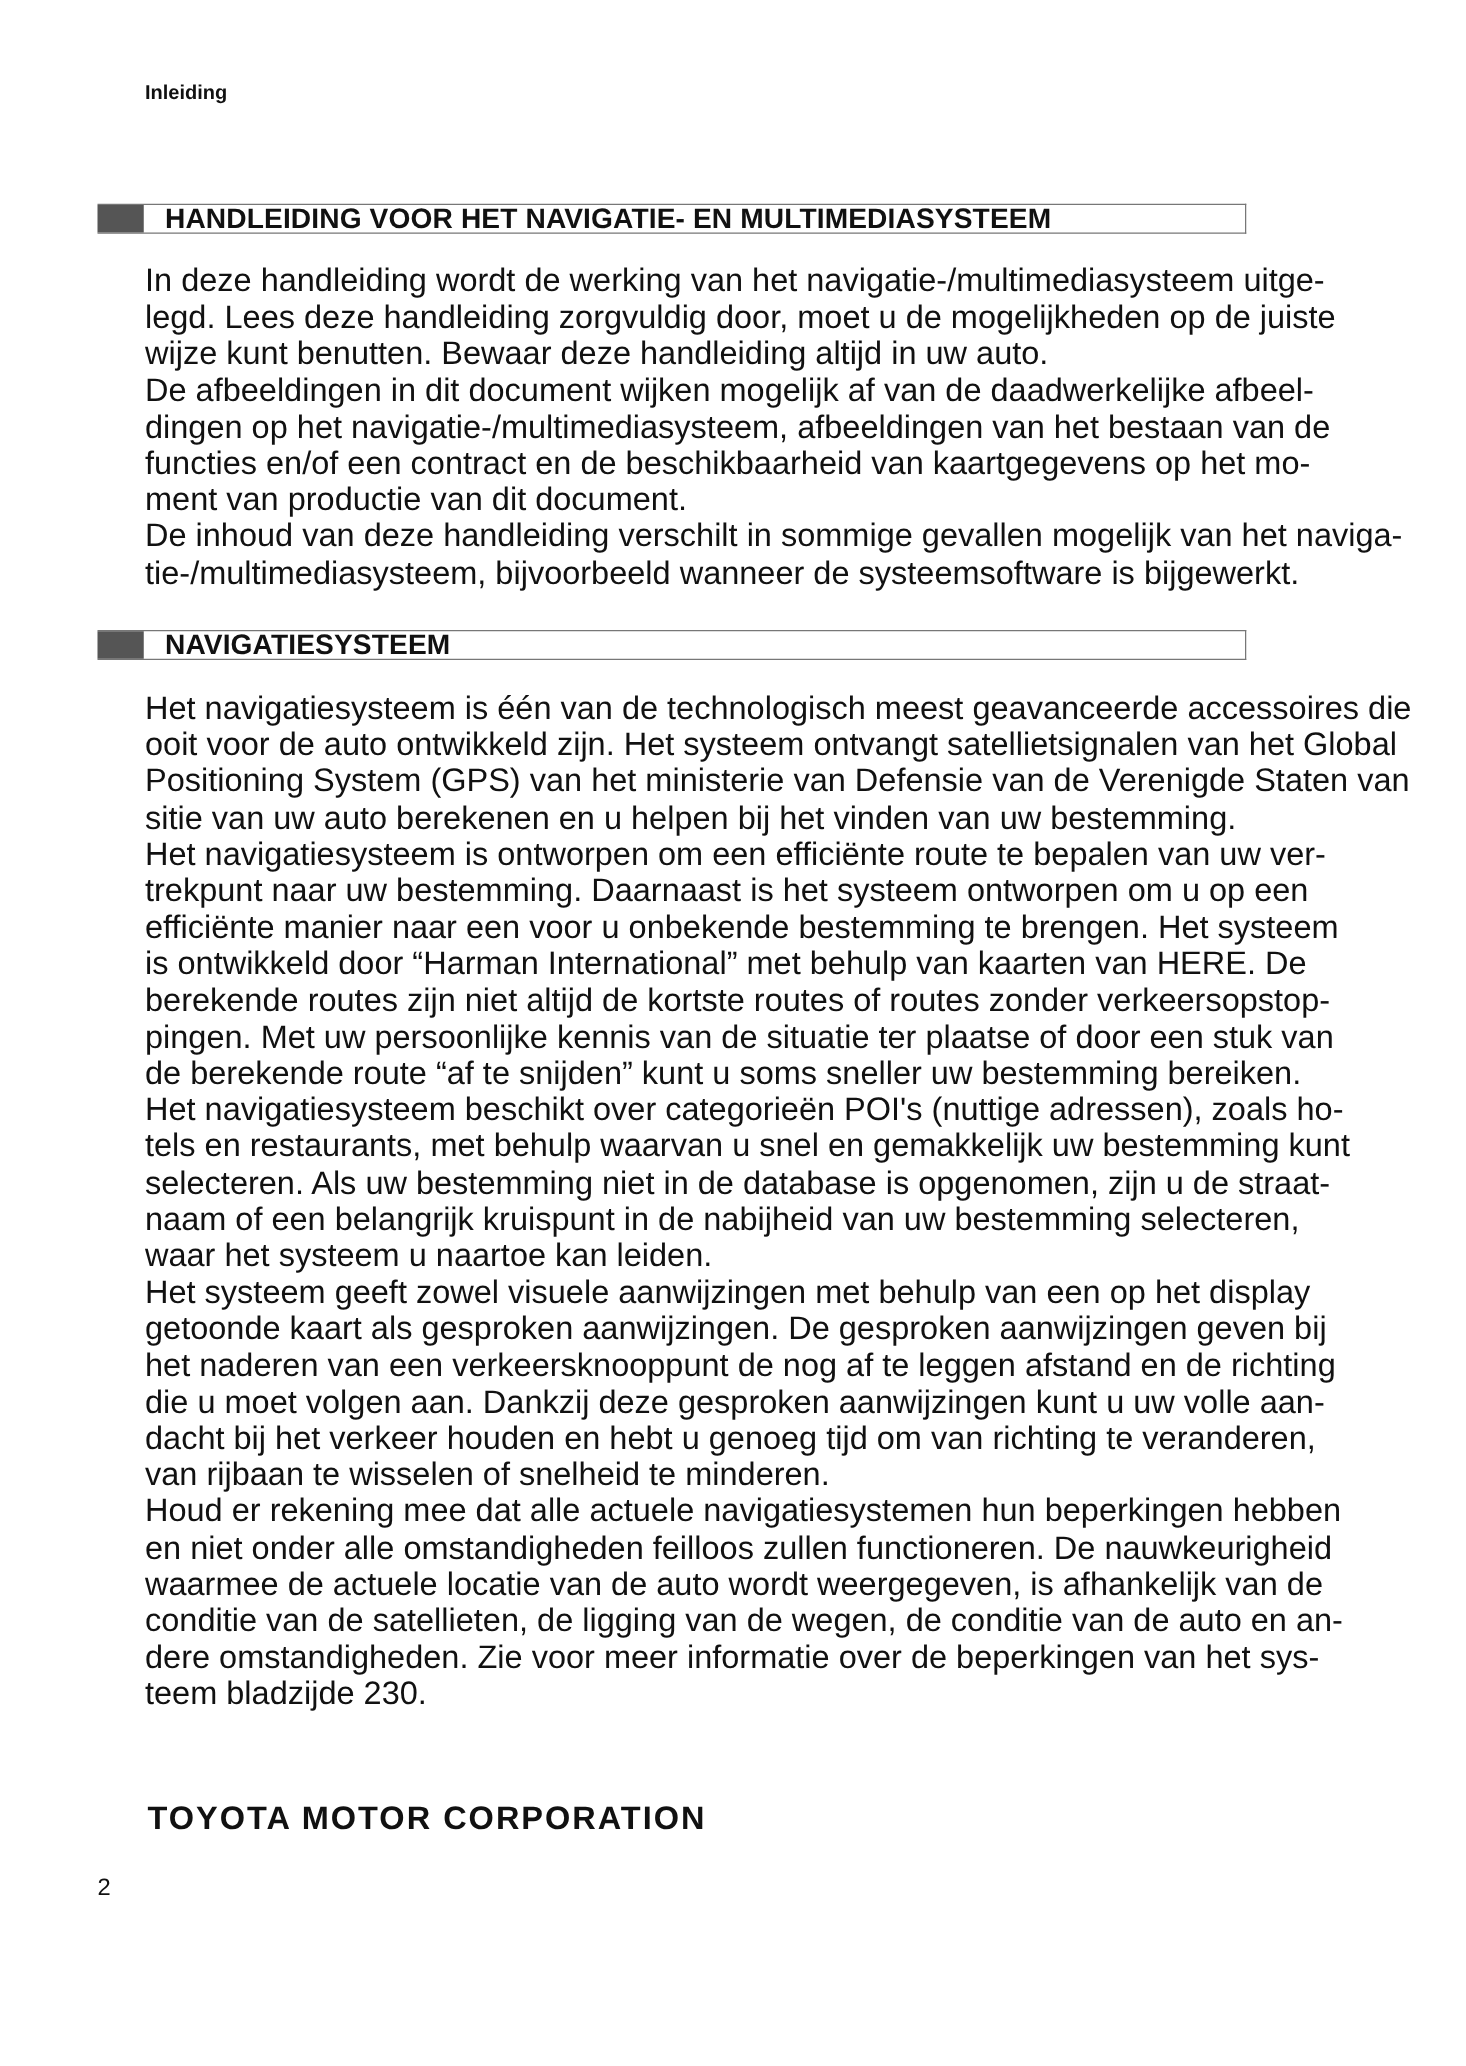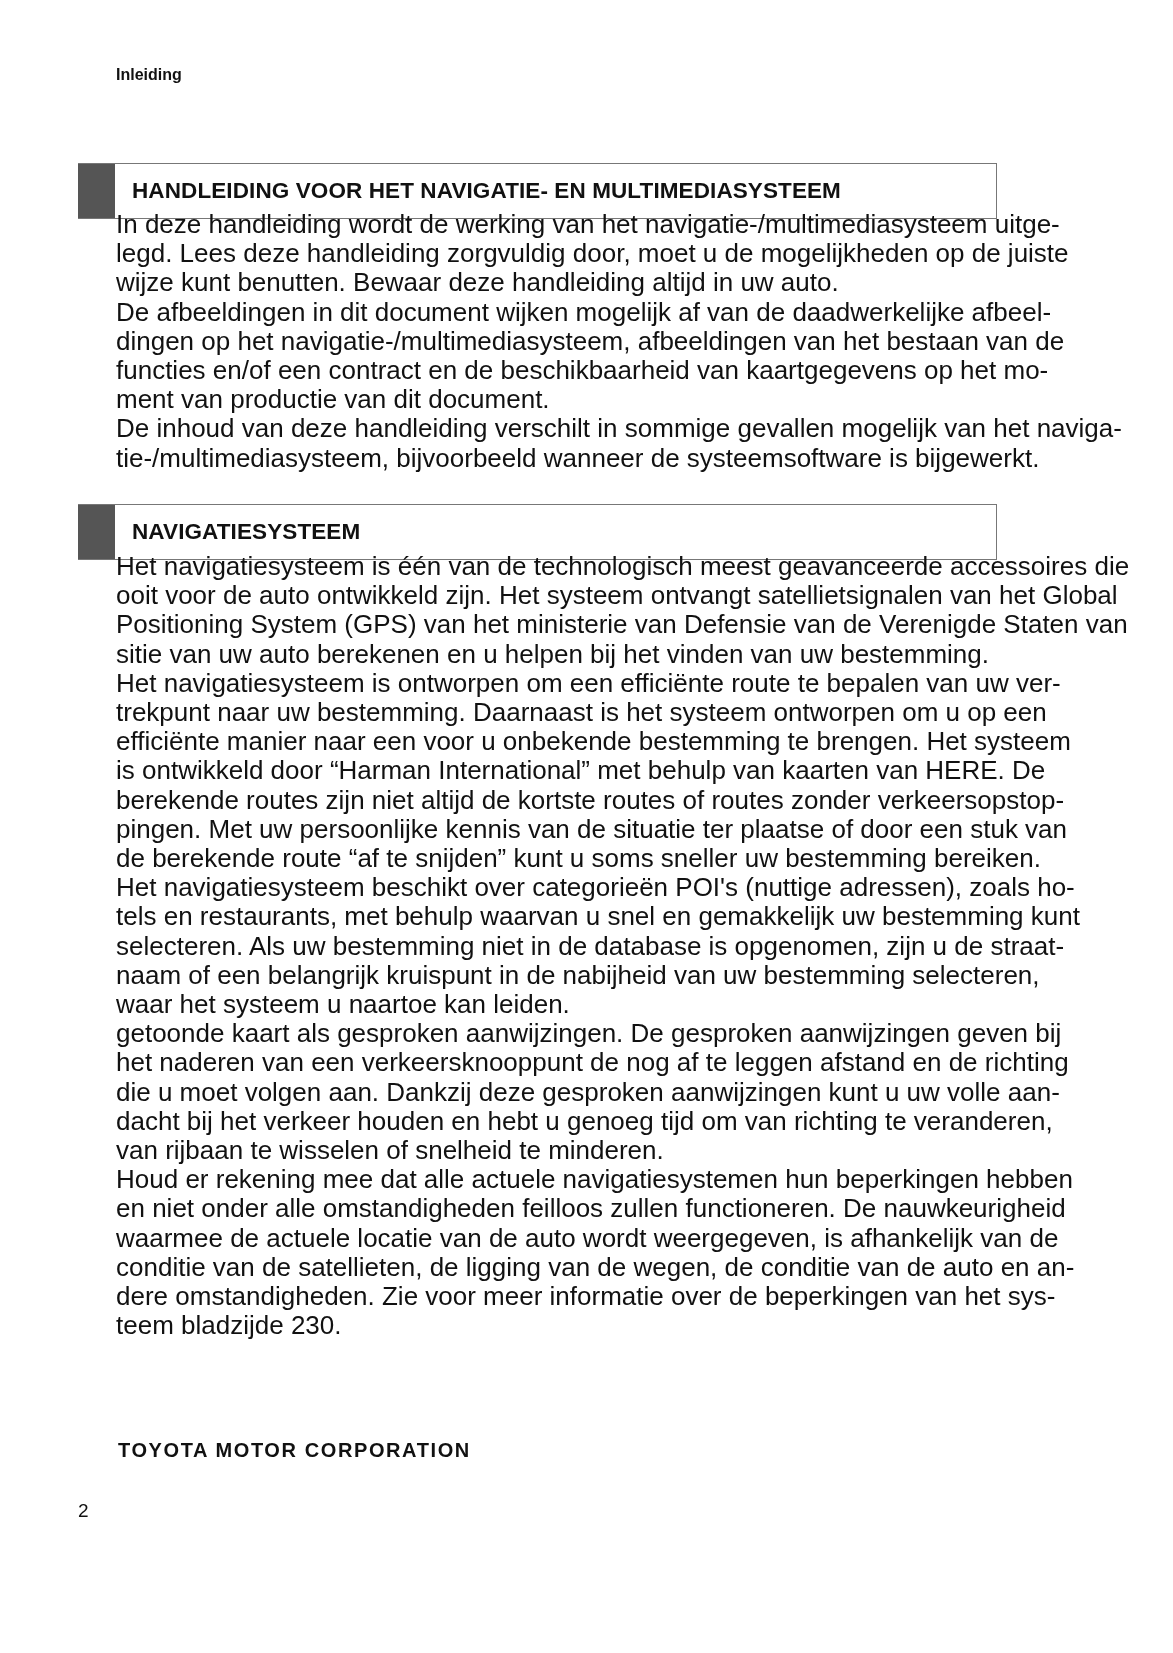--- a/index.html
+++ b/index.html
@@ -1,28 +1,28 @@
 <!DOCTYPE html>
 <html><head>
 <meta charset="utf-8">
 <style>
   html, body { margin:0; padding:0; background:#ffffff; }
   body { width:1173px; height:1653px; position:relative; overflow:hidden;
          font-family:"Liberation Sans", sans-serif; color:#111; }
   .chapter { position:absolute; left:116px; top:66px; font-size:16px; font-weight:bold; margin:0; }
-  .sec-head { position:absolute; left:78px; width:919px; height:56px;
+  .sec-head { position:absolute; left:78px; width:919px; height:24px;
               border-top:1.5px solid #777; border-bottom:1.5px solid #777; border-right:1.5px solid #777;
               box-sizing:border-box; display:flex; align-items:center; }
   .sec-head .block { width:37px; height:100%; background:#555; flex:none; }
   .sec-head h2 { margin:0 0 0 17px; font-size:22.5px; font-weight:bold; letter-spacing:0.1px; }
   .body { position:absolute; left:116px; width:866px; font-size:26px; line-height:29.2px; }
   .body p { margin:0; text-align:justify; }
   .line { display:block; text-align:justify; text-align-last:justify; white-space:nowrap; }
   .line.last { text-align-last:left; }
-  .footer-corp { position:absolute; left:118px; top:1439px; font-size:20px; font-weight:bold; letter-spacing:1.6px; margin:0; }
+  .footer-corp { position:absolute; left:118px; top:1439px; font-size:26px; font-weight:bold; letter-spacing:1.6px; margin:0; }
   .page-num { position:absolute; left:78px; top:1500px; font-size:19px; margin:0; }
 </style>
 </head>
 <body>
 
 <h1 class="chapter">Inleiding</h1>
 
 <div class="sec-head" style="top:163px;">
   <div class="block"></div>
   <h2>HANDLEIDING VOOR HET NAVIGATIE- EN MULTIMEDIASYSTEEM</h2>
@@ -68,20 +68,21 @@
       <span class="line last">de berekende route “af te snijden” kunt u soms sneller uw bestemming bereiken.</span>
     </p>
     <p>
       <span class="line">Het navigatiesysteem beschikt over categorieën POI's (nuttige adressen), zoals ho-</span>
       <span class="line">tels en restaurants, met behulp waarvan u snel en gemakkelijk uw bestemming kunt</span>
       <span class="line">selecteren. Als uw bestemming niet in de database is opgenomen, zijn u de straat-</span>
       <span class="line">naam of een belangrijk kruispunt in de nabijheid van uw bestemming selecteren,</span>
       <span class="line last">waar het systeem u naartoe kan leiden.</span>
     </p>
     <p>
+      <span class="line">Het systeem geeft zowel visuele aanwijzingen met behulp van een op het display</span>
       <span class="line">getoonde kaart als gesproken aanwijzingen. De gesproken aanwijzingen geven bij</span>
       <span class="line">het naderen van een verkeersknooppunt de nog af te leggen afstand en de richting</span>
       <span class="line">die u moet volgen aan. Dankzij deze gesproken aanwijzingen kunt u uw volle aan-</span>
       <span class="line">dacht bij het verkeer houden en hebt u genoeg tijd om van richting te veranderen,</span>
       <span class="line last">van rijbaan te wisselen of snelheid te minderen.</span>
     </p>
     <p>
       <span class="line">Houd er rekening mee dat alle actuele navigatiesystemen hun beperkingen hebben</span>
       <span class="line">en niet onder alle omstandigheden feilloos zullen functioneren. De nauwkeurigheid</span>
       <span class="line">waarmee de actuele locatie van de auto wordt weergegeven, is afhankelijk van de</span>

